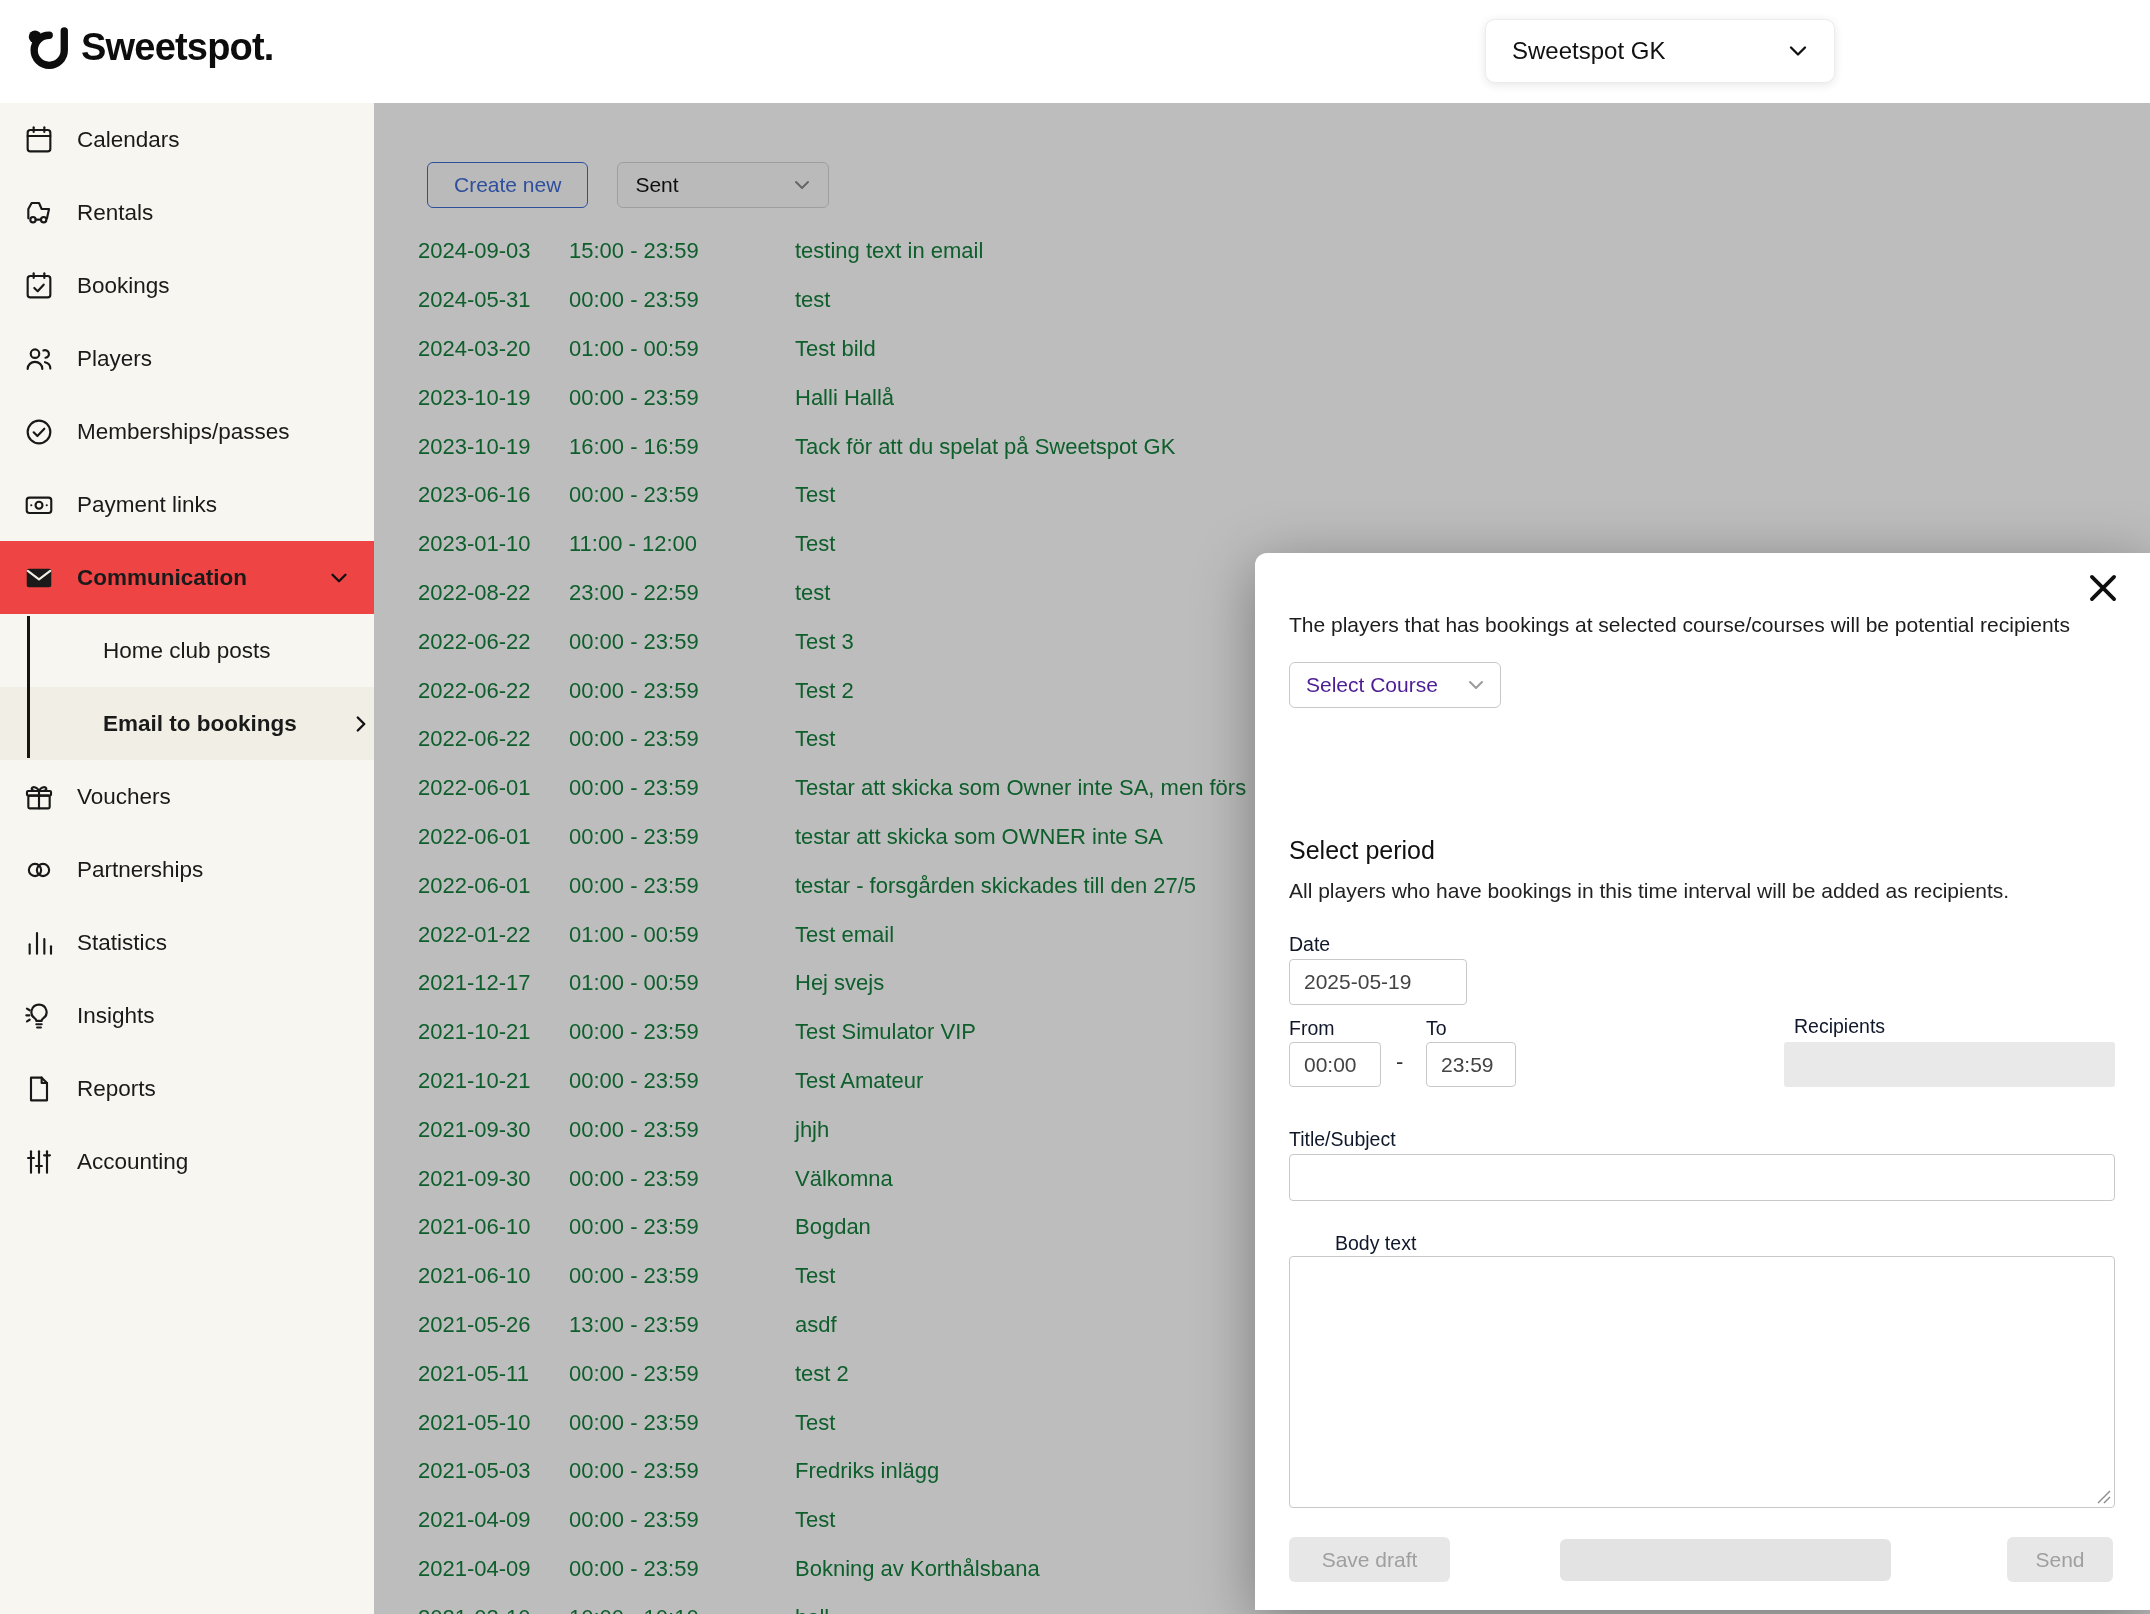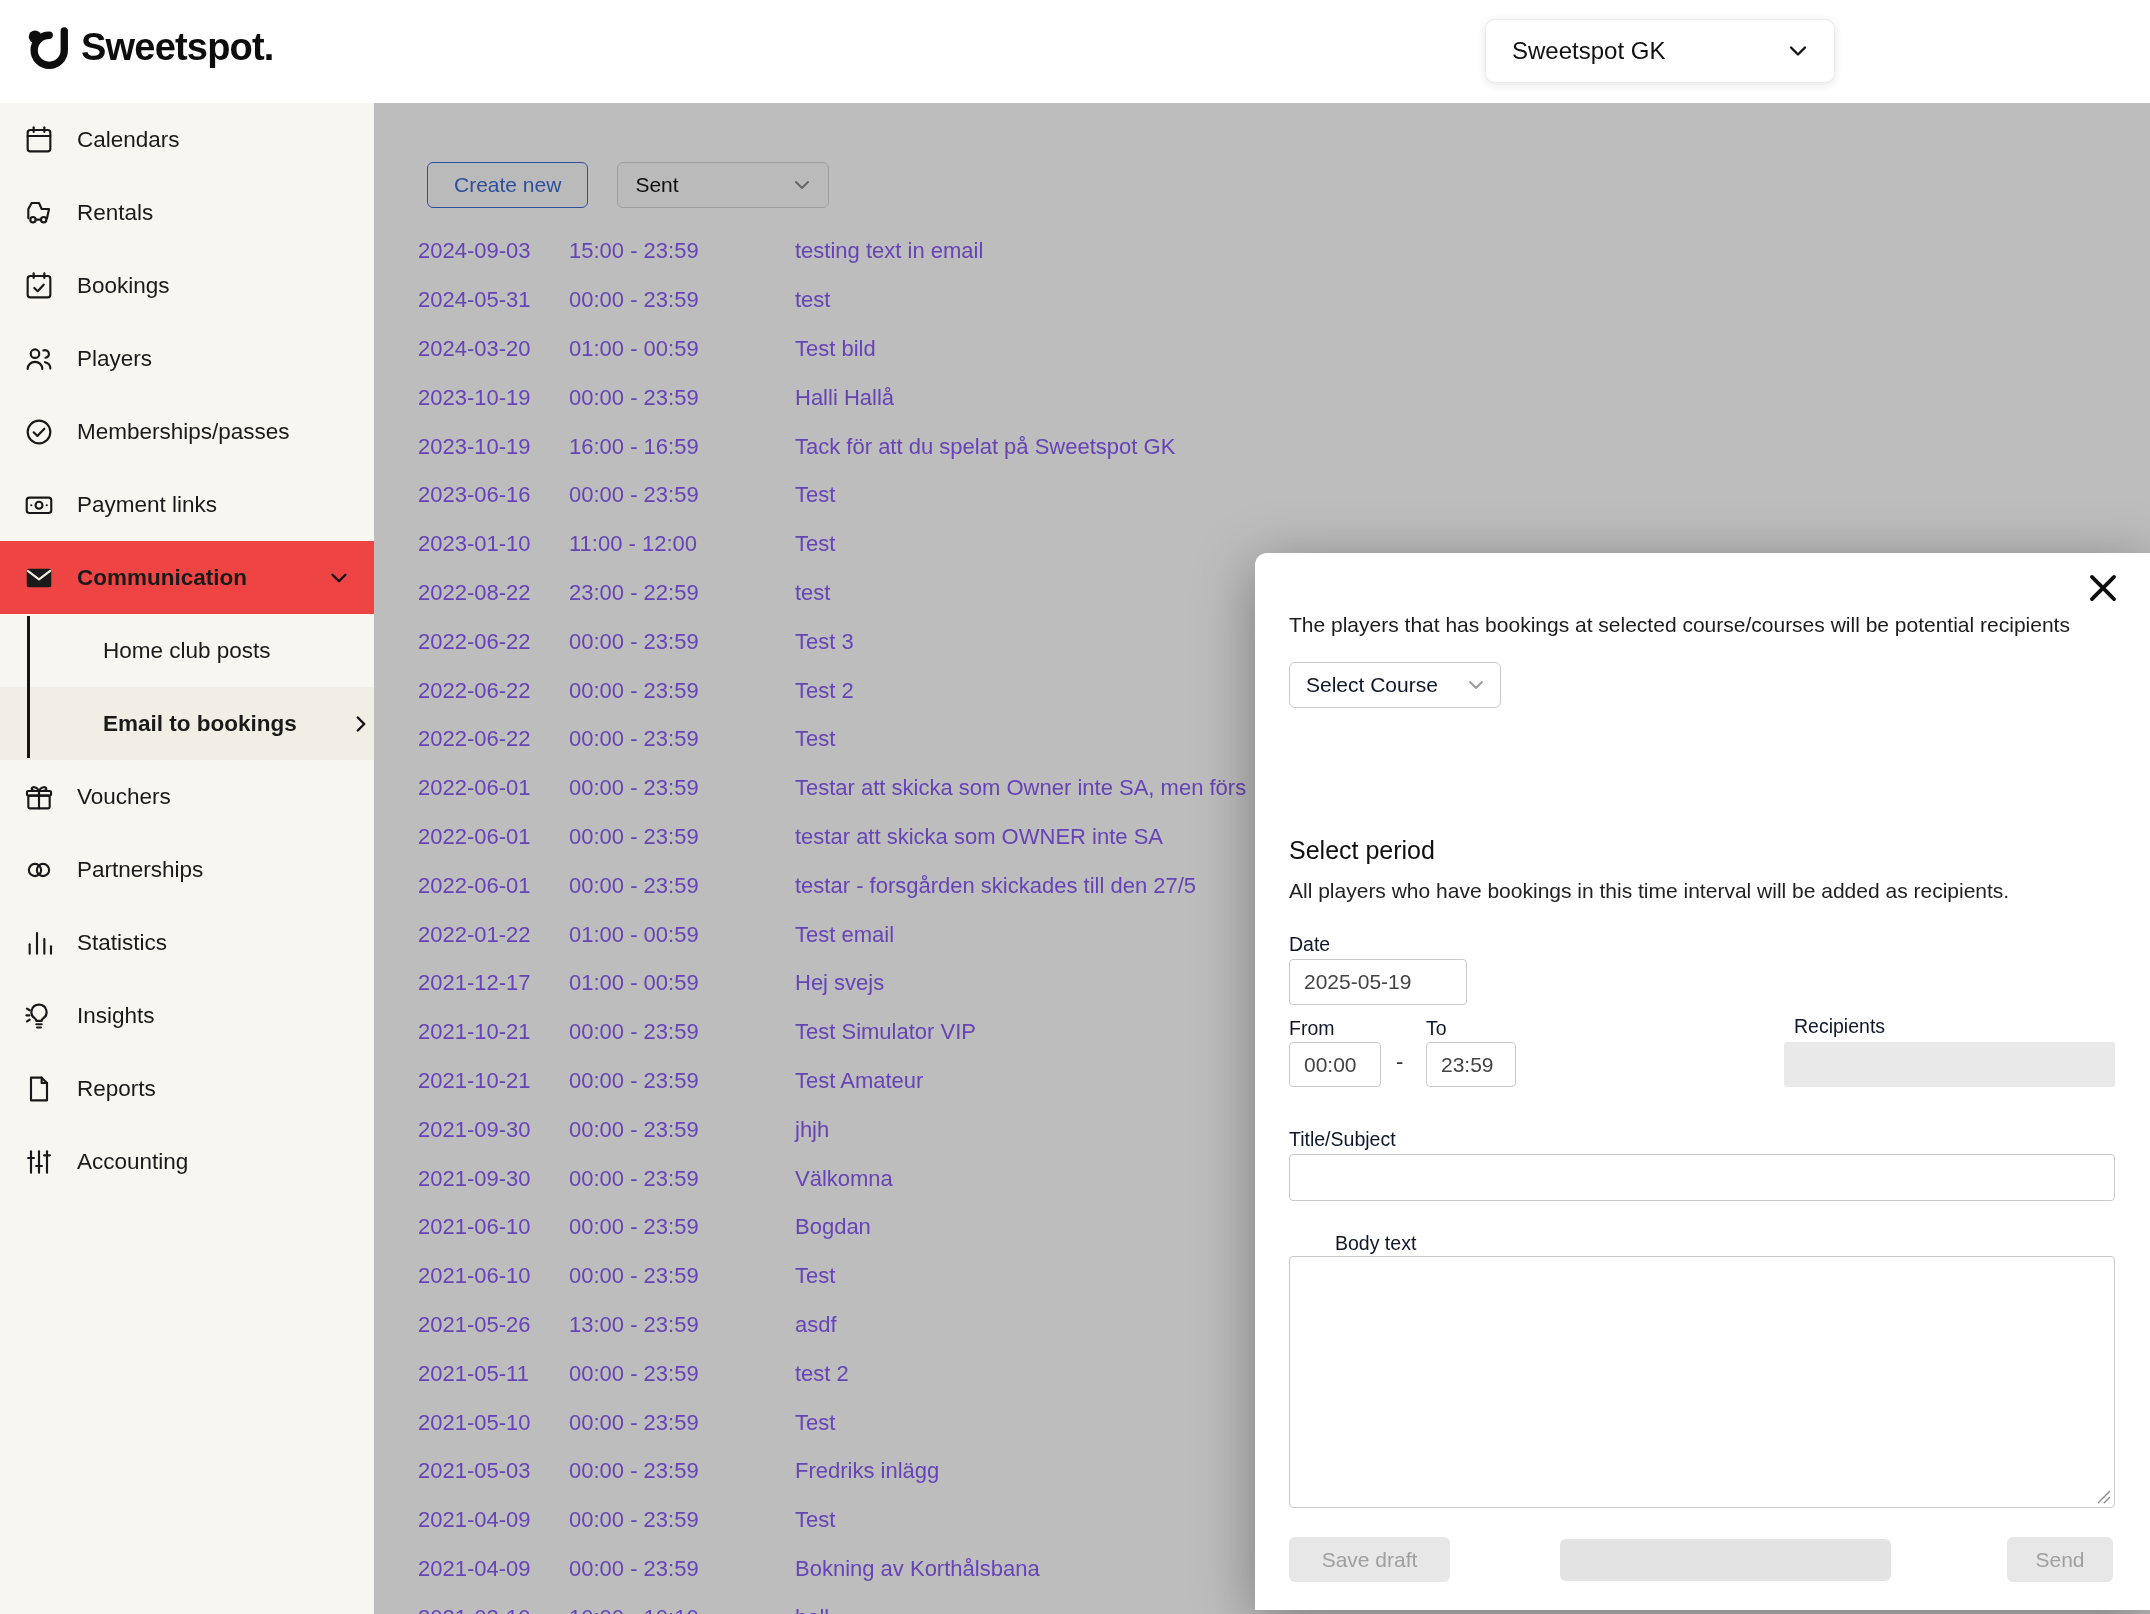--- a/index.html
+++ b/index.html
@@ -34,35 +34,35 @@
   
   .main{position:absolute;left:374px;top:103px;right:0;bottom:0;background:#fff;overflow:hidden;}
   .toolbar{position:absolute;left:53px;top:59px;display:flex;gap:29px;z-index:1;}
   .btn-create{height:46px;padding:0 26px;border:1.5px solid #3f6cd3;color:#3f6cd3;background:#fbfbfb;
         border-radius:6px;font-size:21px;display:flex;align-items:center;cursor:pointer;}
   .select-sent{width:212px;height:46px;background:#fbfbfb;border:1px solid #d6d6d6;border-radius:6px;
         display:flex;align-items:center;justify-content:space-between;padding:0 14px 0 17px;
         box-sizing:border-box;font-size:21px;color:#141414;cursor:pointer;}
   .sel-caret{color:#8a8a8a;}
   .table{position:absolute;left:0;top:124px;right:0;z-index:1;}
-  .row{height:48.8px;display:flex;align-items:center;padding-left:44px;font-size:22px;color:#8b5cf6;
+  .row{height:48.8px;display:flex;align-items:center;padding-left:44px;font-size:22px;color:#15803d;
         white-space:nowrap;cursor:pointer;}
   .c-date{flex:0 0 151px;}
   .c-time{flex:0 0 226px;}
   .c-subject{flex:1;}
   .backdrop{position:absolute;inset:0;background:rgba(0,0,0,.26);z-index:2;}
 
   
   .modal{position:absolute;left:1255px;top:553px;width:895px;height:1057px;background:#fff;z-index:6;
         border-radius:12px 0 0 0;box-shadow:0 12px 60px rgba(0,0,0,.35);}
   .modal *{box-sizing:border-box;}
   .m-close{position:absolute;top:16px;right:28px;width:38px;height:38px;color:#0f0f0f;cursor:pointer;}
   .m-intro{position:absolute;left:34px;top:60px;font-size:21px;color:#1c1c1c;}
   .m-course{position:absolute;left:34px;top:109px;width:212px;height:46px;border:1px solid #c9c9c9;
-        border-radius:6px;color:#0f172a;font-size:21px;display:flex;align-items:center;
+        border-radius:6px;color:#4c1d95;font-size:21px;display:flex;align-items:center;
         justify-content:space-between;padding:0 12px 0 16px;cursor:pointer;}
   .m-period-title{position:absolute;left:34px;top:283px;font-size:25px;font-weight:500;color:#101010;}
   .m-period-desc{position:absolute;left:34px;top:326px;font-size:21px;color:#222;}
   .m-label{position:absolute;font-size:19.5px;color:#0f172a;}
   .m-input{position:absolute;border:1px solid #c9c9c9;border-radius:4px;font-size:21px;color:#444;
         padding:0 10px 0 14px;font-family:"Liberation Sans",sans-serif;background:#fff;outline:none;}
   .m-recip-box{position:absolute;left:529px;top:489px;width:331px;height:45px;background:#e9e9e9;border-radius:3px;}
   .m-dash{position:absolute;left:141px;top:496px;font-size:22px;color:#333;}
   .m-body-wrap{position:absolute;left:34px;top:703px;width:826px;height:252px;}
   .m-textarea{width:100%;height:100%;border:1px solid #c9c9c9;border-radius:4px;resize:none;outline:none;

